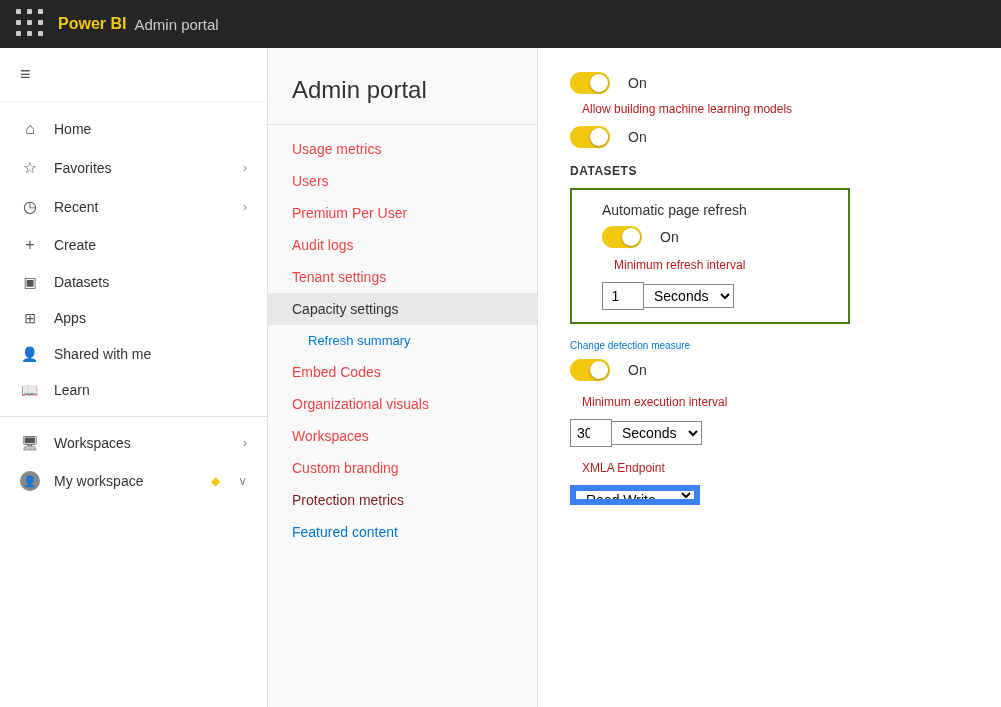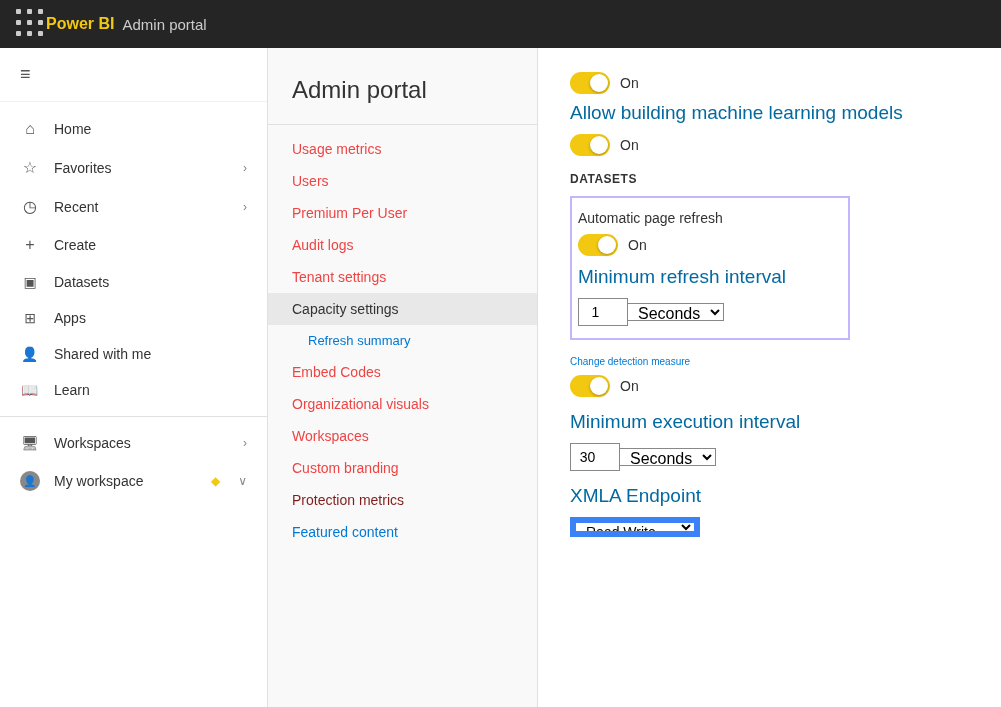--- a/index.html
+++ b/index.html
@@ -6,20 +6,21 @@
     body { font-family: 'Segoe UI', Arial, sans-serif; font-size: 14px; color: #333; display: flex; flex-direction: column; height: 707px; width: 1001px; overflow: hidden; }
 
     
     .topbar {
       background: #1a1a2e;
       background: #252525;
       display: flex;
       align-items: center;
       height: 48px;
       padding: 0 16px;
+      gap: 12px;
       flex-shrink: 0;
     }
     .topbar-grid {
       display: grid;
       grid-template-columns: repeat(3,8px);
       grid-template-rows: repeat(3,8px);
       gap: 3px;
       cursor: pointer;
     }
     .topbar-grid span {
@@ -129,21 +130,21 @@
       flex: 1;
       background: #fff;
       overflow-y: auto;
       padding: 24px 32px;
     }
 
     
     .toggle-row {
       display: flex;
       align-items: center;
-      gap: 10px;
+      gap: 18px;
       margin-bottom: 8px;
     }
     .toggle {
       width: 40px;
       height: 22px;
       background: #f2c811;
       border-radius: 11px;
       position: relative;
       cursor: pointer;
       flex-shrink: 0;
@@ -155,69 +156,70 @@
       height: 18px;
       background: #fff;
       border-radius: 50%;
       top: 2px;
       left: 20px;
       box-shadow: 0 1px 3px rgba(0,0,0,0.3);
     }
     .toggle-label { color: #333; font-size: 14px; }
 
     .section-label {
-      color: #0369a1;
-      font-size: 19px;
+      color: #b91c1c;
+      font-size: 12px;
       margin-bottom: 10px;
       margin-top: 4px;
+      margin-left: 12px;
     }
 
     .datasets-header {
       font-size: 12px;
       font-weight: 700;
       letter-spacing: 0.5px;
       color: #333;
       margin: 16px 0 10px;
       text-transform: uppercase;
     }
 
     
     .highlight-box {
-      border: 2px solid #c4b5fd;
-      padding: 12px 6px;
+      border: 2px solid #4d7c0f;
+      padding: 12px 30px;
       margin-bottom: 16px;
       display: inline-block;
       min-width: 280px;
     }
     .highlight-box .section-title {
       font-size: 14px;
       color: #333;
       margin-bottom: 8px;
     }
 
     .input-group {
       display: flex;
       align-items: center;
       gap: 0;
       margin-top: 10px;
     }
     .input-number {
-      width: 50px;
+      width: 42px;
       height: 28px;
       border: 1px solid #888;
       padding: 0 6px;
       font-size: 14px;
       text-align: center;
       outline: none;
     }
     .input-select {
-      height: 18px;
+      height: 24px;
       border: 1px solid #888;
       border-left: none;
-      font-size: 16px;
+      font-size: 14px;
       padding: 0 6px;
       background: #fff;
       cursor: pointer;
       outline: none;
       min-width: 90px;
     }
 
     .link-text {
       color: #0078d4;
       cursor: pointer;

